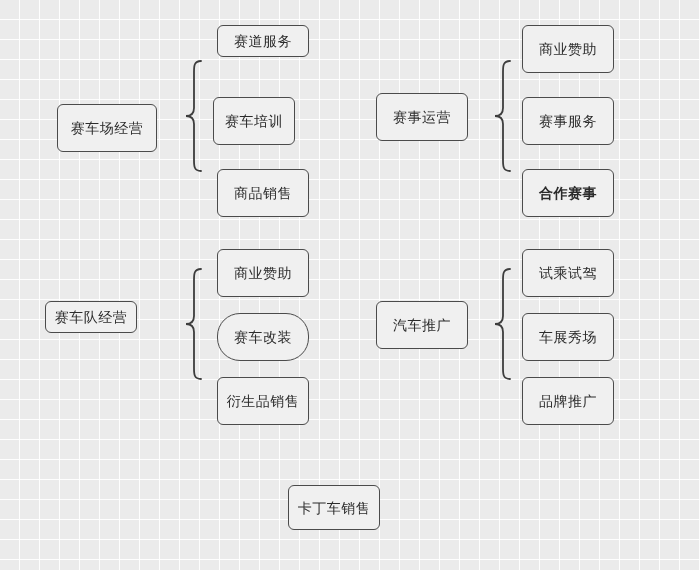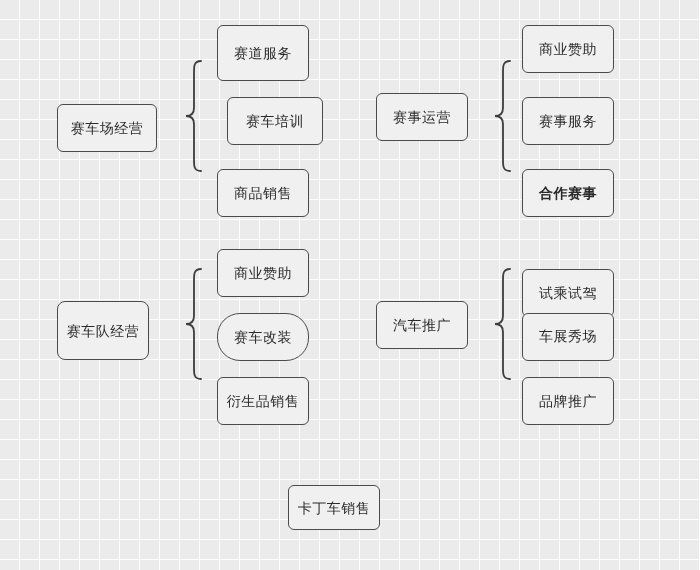--- a/index.html
+++ b/index.html
@@ -72,24 +72,24 @@
 <div id="canvas">
 
   <div class="node" id="n-0-parent" style="left: 57px; top: 104px; width: 100px; height: 48px;">
     <span class="node-label">赛车场经营</span>
   </div>
   <div class="brace" id="b-0" style="left: 185px; top: 60px; width: 18px; height: 112px;">
     <svg width="18" height="112" viewBox="0 0 18 112" fill="none">
       <path d="M16 1 C9 1 9 6 9 12 L9 48 C9 54 5 56 1 56 C5 56 9 58 9 64 L9 100 C9 106 9 111 16 111" stroke="#3d3d3d" stroke-width="1.8" stroke-linecap="round" fill="none"></path>
     </svg>
   </div>
-  <div class="node" id="n-0-c0" style="left: 217px; top: 25px; width: 92px; height: 56px;">
+  <div class="node" id="n-0-c0" style="left: 217px; top: 25px; width: 92px; height: 32px;">
     <span class="node-label">赛道服务</span>
   </div>
-  <div class="node" id="n-0-c1" style="left: 227px; top: 97px; width: 96px; height: 48px;">
+  <div class="node" id="n-0-c1" style="left: 213px; top: 97px; width: 82px; height: 48px;">
     <span class="node-label">赛车培训</span>
   </div>
   <div class="node" id="n-0-c2" style="left: 217px; top: 169px; width: 92px; height: 48px;">
     <span class="node-label">商品销售</span>
   </div>
 
   <div class="node" id="n-1-parent" style="left: 376px; top: 93px; width: 92px; height: 48px;">
     <span class="node-label">赛事运营</span>
   </div>
   <div class="brace" id="b-1" style="left: 494px; top: 60px; width: 18px; height: 112px;">
@@ -100,21 +100,21 @@
   <div class="node" id="n-1-c0" style="left: 522px; top: 25px; width: 92px; height: 48px;">
     <span class="node-label">商业赞助</span>
   </div>
   <div class="node" id="n-1-c1" style="left: 522px; top: 97px; width: 92px; height: 48px;">
     <span class="node-label">赛事服务</span>
   </div>
   <div class="node" id="n-1-c2" style="left: 522px; top: 169px; width: 92px; height: 48px; font-weight: bold;">
     <span class="node-label">合作赛事</span>
   </div>
 
-  <div class="node" id="n-2-parent" style="left: 57px; top: 301px; width: 92px; height: 59px; border-radius: 8px;">
+  <div class="node" id="n-2-parent" style="left: 45px; top: 301px; width: 92px; height: 32px;">
     <span class="node-label">赛车队经营</span>
   </div>
   <div class="brace" id="b-2" style="left: 185px; top: 268px; width: 18px; height: 112px;">
     <svg width="18" height="112" viewBox="0 0 18 112" fill="none">
       <path d="M16 1 C9 1 9 6 9 12 L9 48 C9 54 5 56 1 56 C5 56 9 58 9 64 L9 100 C9 106 9 111 16 111" stroke="#3d3d3d" stroke-width="1.8" stroke-linecap="round" fill="none"></path>
     </svg>
   </div>
   <div class="node" id="n-2-c0" style="left: 217px; top: 249px; width: 92px; height: 48px;">
     <span class="node-label">商业赞助</span>
   </div>
@@ -126,24 +126,24 @@
   </div>
 
   <div class="node" id="n-3-parent" style="left: 376px; top: 301px; width: 92px; height: 48px;">
     <span class="node-label">汽车推广</span>
   </div>
   <div class="brace" id="b-3" style="left: 494px; top: 268px; width: 18px; height: 112px;">
     <svg width="18" height="112" viewBox="0 0 18 112" fill="none">
       <path d="M16 1 C9 1 9 6 9 12 L9 48 C9 54 5 56 1 56 C5 56 9 58 9 64 L9 100 C9 106 9 111 16 111" stroke="#3d3d3d" stroke-width="1.8" stroke-linecap="round" fill="none"></path>
     </svg>
   </div>
-  <div class="node" id="n-3-c0" style="left: 522px; top: 249px; width: 92px; height: 48px; margin-top: 20px;">
+  <div class="node" id="n-3-c0" style="left: 522px; top: 249px; width: 92px; height: 48px;">
     <span class="node-label">试乘试驾</span>
   </div>
-  <div class="node" id="n-3-c1" style="left: 522px; top: 313px; width: 92px; height: 48px; font-family: Liberation Mono, monospace;">
+  <div class="node" id="n-3-c1" style="left: 522px; top: 313px; width: 92px; height: 48px;">
     <span class="node-label">车展秀场</span>
   </div>
   <div class="node" id="n-3-c2" style="left: 522px; top: 377px; width: 92px; height: 48px;">
     <span class="node-label">品牌推广</span>
   </div>
 
   <div class="node" id="n-standalone-0" style="left: 288px; top: 485px; width: 92px; height: 45px;">
     <span class="node-label">卡丁车销售</span>
   </div>
 

